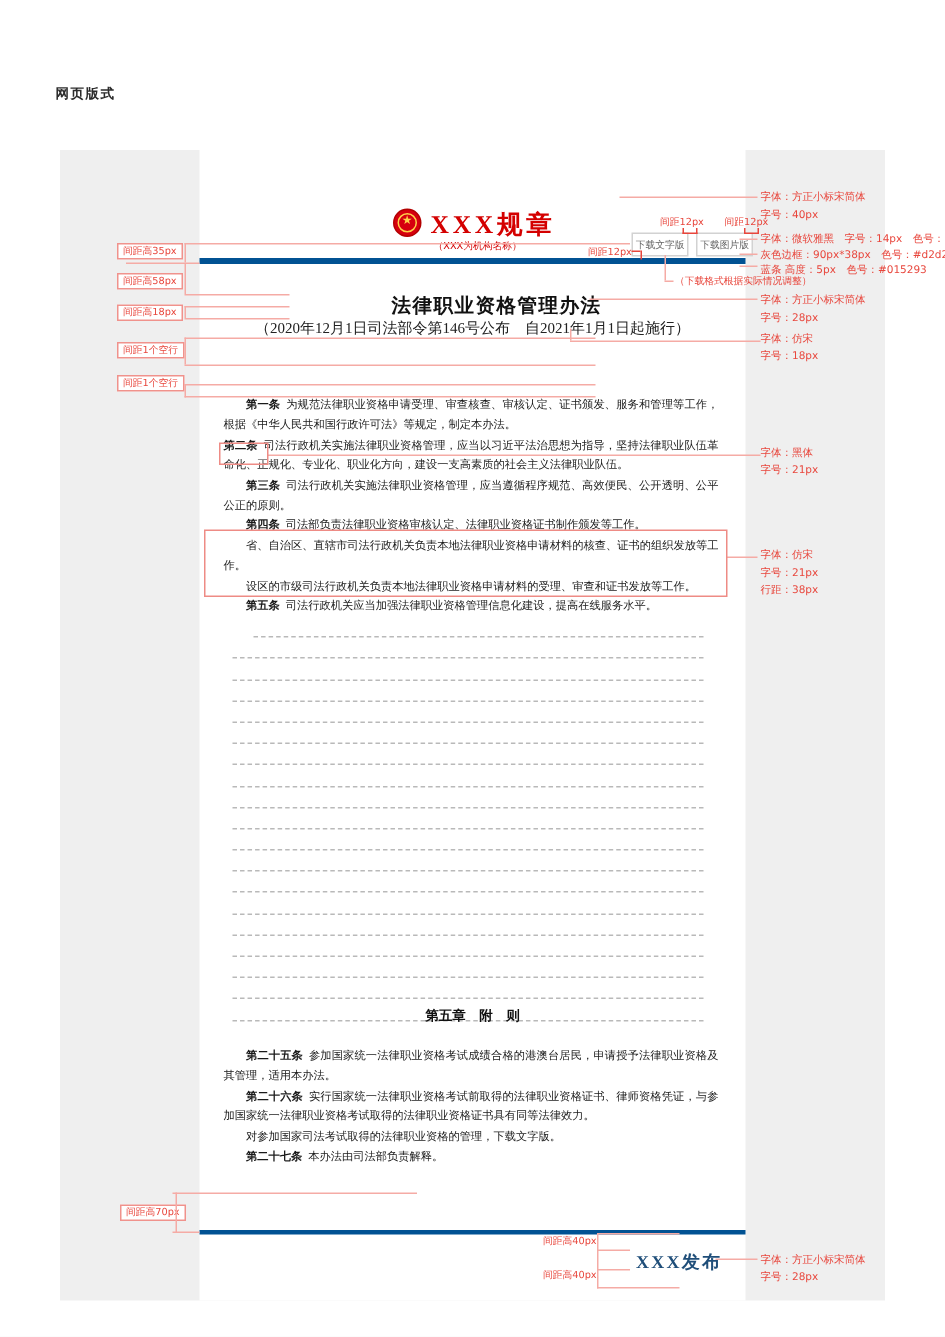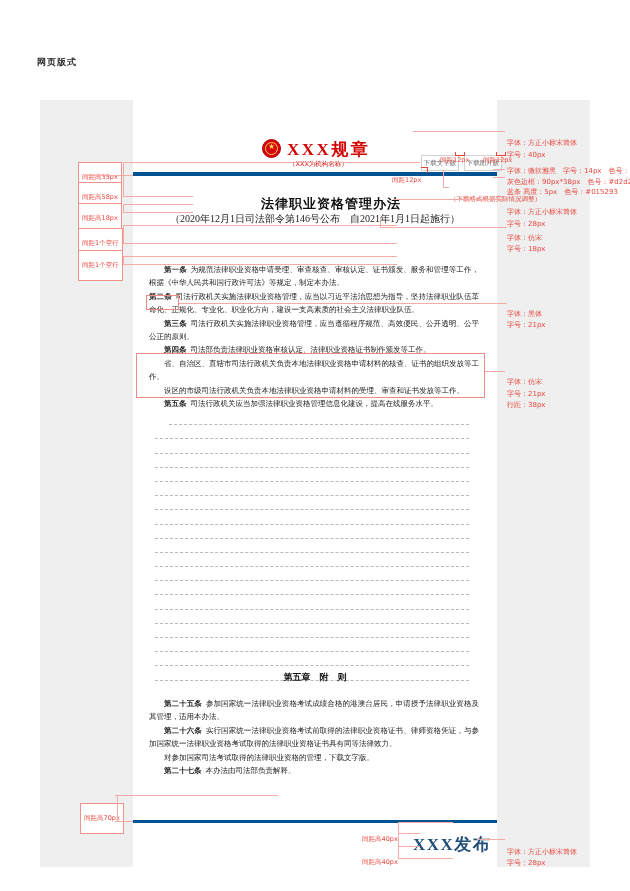--- a/index.html
+++ b/index.html
@@ -39,28 +39,28 @@
   .docbody{position:absolute;left:16px;width:330px;font-size:7.5px;line-height:13.4px;
            text-align:justify;color:#1a1a1a;font-family:"Liberation Serif","DejaVu Serif",serif;}
   .b1{top:163px;} .b2{top:597px;}
   .docbody p{margin:0;text-indent:15px;}
   .docbody p.flush{text-indent:0;}
   .lab{font-family:"DejaVu Sans","Liberation Sans",sans-serif;font-weight:bold;margin-right:4px;margin-top:10px;}
   .lab:empty{margin:0;}
   .dotted{position:absolute;left:22px;top:311px;width:314px;}
   .drow{height:13.2px;border-bottom:1px dashed #b9b9b9;}
   .drow:first-child{margin-left:14px;}
-  .publisher{position:absolute;left:280px;top:733px;font-size:17px;font-weight:bold;color:#1f4e79;
+  .publisher{position:absolute;left:291px;top:733px;font-size:12px;font-weight:bold;color:#1f4e79;
              letter-spacing:1.5px;font-family:"Liberation Serif","DejaVu Serif",serif;}
 
   
-  .ann-text{position:absolute;color:#e8463c;font-size:6.5px;line-height:1.2;white-space:nowrap;margin-top:12px;}
+  .ann-text{position:absolute;color:#e8463c;font-size:6.5px;line-height:1.2;white-space:nowrap;}
   .ann-rt{font-size:7px;}
   .ann-label{position:absolute;color:#e8463c;font-size:6.5px;line-height:1.1;background:#fff;
-             border:1px solid #f0928c;padding:11px 3px;white-space:nowrap;}
+             border:1px solid #f0928c;padding:1px 3px;white-space:nowrap;}
   .hline{position:absolute;height:1px;background:#f5aba5;}
   .vline{position:absolute;width:1px;background:#f5aba5;}
   .ubrk{position:absolute;width:8px;height:3px;border:1px solid #e8463c;border-top:none;}
   .ann-box{position:absolute;border:1px solid #ee8b85;}
 </style>
 </head>
 <body>
 
 <div class="canvas">
 

